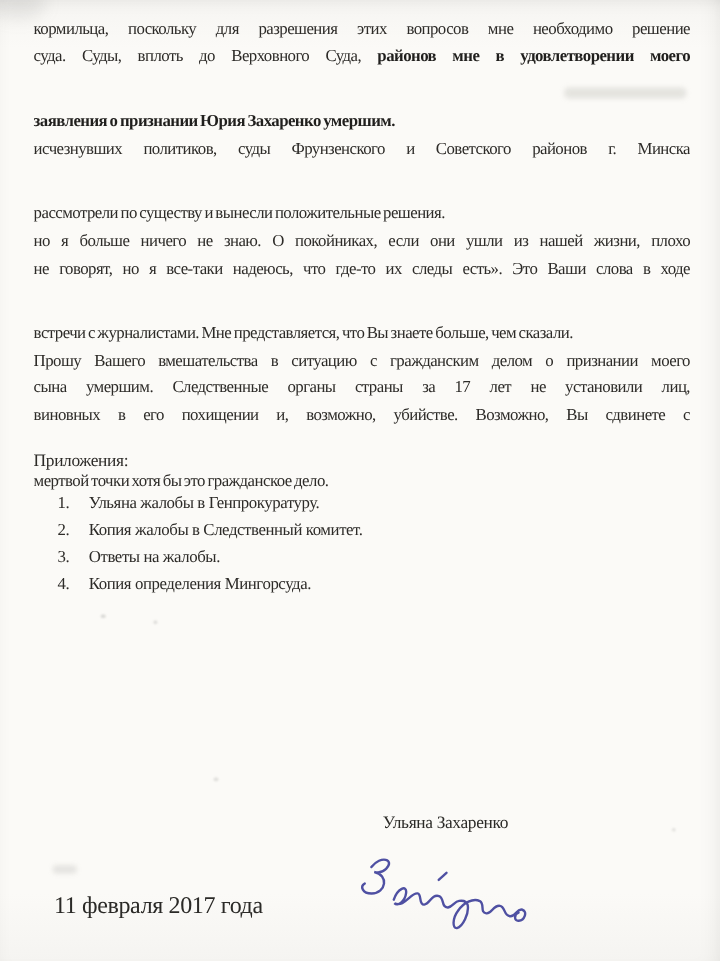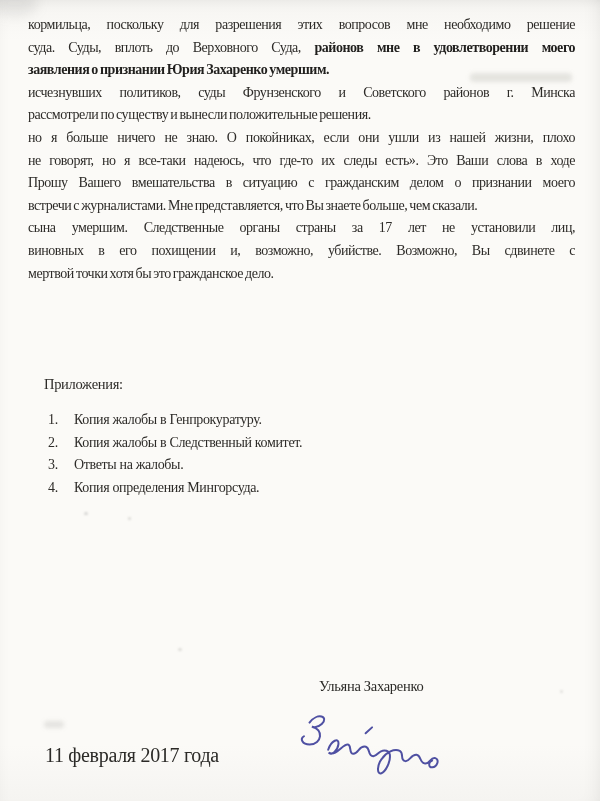--- a/index.html
+++ b/index.html
@@ -19,24 +19,24 @@
   .letter-body{
     position:absolute;left:28px;top:14px;width:547px;
   }
   .line{
     height:22.6px;line-height:22.6px;
     font-size:14px;letter-spacing:-0.45px;word-spacing:-1px;
     text-align:justify;text-align-last:justify;-moz-text-align-last:justify;
     overflow:hidden;white-space:normal;
     color:#2d2b28;
   }
-  .line.last{text-align-last:left;-moz-text-align-last:left;}
+  .line.last{text-align-last:left;margin-top:32px;-moz-text-align-last:left;}
   .line span.b{font-weight:700;color:#201f1d;}
   .att-heading{
-    position:absolute;left:44px;top:376px;
+    position:absolute;left:28px;top:376px;
     font-size:14.5px;letter-spacing:-0.3px;color:#2d2b28;
   }
   .att-list{position:absolute;left:48px;top:409px;width:400px;}
   .att-item{display:flex;height:22.5px;line-height:22.5px;font-size:14px;letter-spacing:-0.35px;}
   .att-item .num{width:26px;flex:0 0 26px;}
   .signer-name{
     position:absolute;left:319px;top:678px;
     font-size:14.5px;letter-spacing:-0.3px;color:#2b2a27;
   }
   .letter-date{
@@ -71,33 +71,33 @@
   <div class="smudge sm-dot4"></div>
 
   <div class="letter-body">
       <div class="line"><span>кормильца, поскольку для разрешения этих вопросов мне необходимо решение</span></div>
       <div class="line"><span>суда. Суды, вплоть до Верховного Суда, </span><span class="b">районов мне в удовлетворении моего</span></div>
       <div class="line last"><span class="b">заявления о признании Юрия Захаренко умершим.</span></div>
       <div class="line"><span>исчезнувших политиков, суды Фрунзенского и Советского районов г. Минска</span></div>
       <div class="line last"><span>рассмотрели по существу и вынесли положительные решения.</span></div>
       <div class="line"><span>но я больше ничего не знаю. О покойниках, если они ушли из нашей жизни, плохо</span></div>
       <div class="line"><span>не говорят, но я все-таки надеюсь, что где-то их следы есть». Это Ваши слова в ходе</span></div>
+      <div class="line last"><span>встречи с журналистами. Мне представляется, что Вы знаете больше, чем сказали.</span></div>
       <div class="line"><span>Прошу Вашего вмешательства в ситуацию с гражданским делом о признании моего</span></div>
-      <div class="line last"><span>встречи с журналистами. Мне представляется, что Вы знаете больше, чем сказали.</span></div>
       <div class="line"><span>сына умершим. Следственные органы страны за 17 лет не установили лиц,</span></div>
       <div class="line"><span>виновных в его похищении и, возможно, убийстве.  Возможно, Вы сдвинете с</span></div>
       <div class="line last"><span>мертвой точки  хотя бы это гражданское дело.</span></div>
     </div>
 
   <div class="att-heading">Приложения:</div>
 
   <div class="att-list">
       <div class="att-item">
         <span class="num">1.</span>
-        <span class="txt">Копия жалобы в Генпрокуратуру.</span>
+        <span class="txt">Ульяна жалобы в Генпрокуратуру.</span>
       </div>
       <div class="att-item">
         <span class="num">2.</span>
         <span class="txt">Копия жалобы в Следственный комитет.</span>
       </div>
       <div class="att-item">
         <span class="num">3.</span>
         <span class="txt">Ответы на жалобы.</span>
       </div>
       <div class="att-item">

